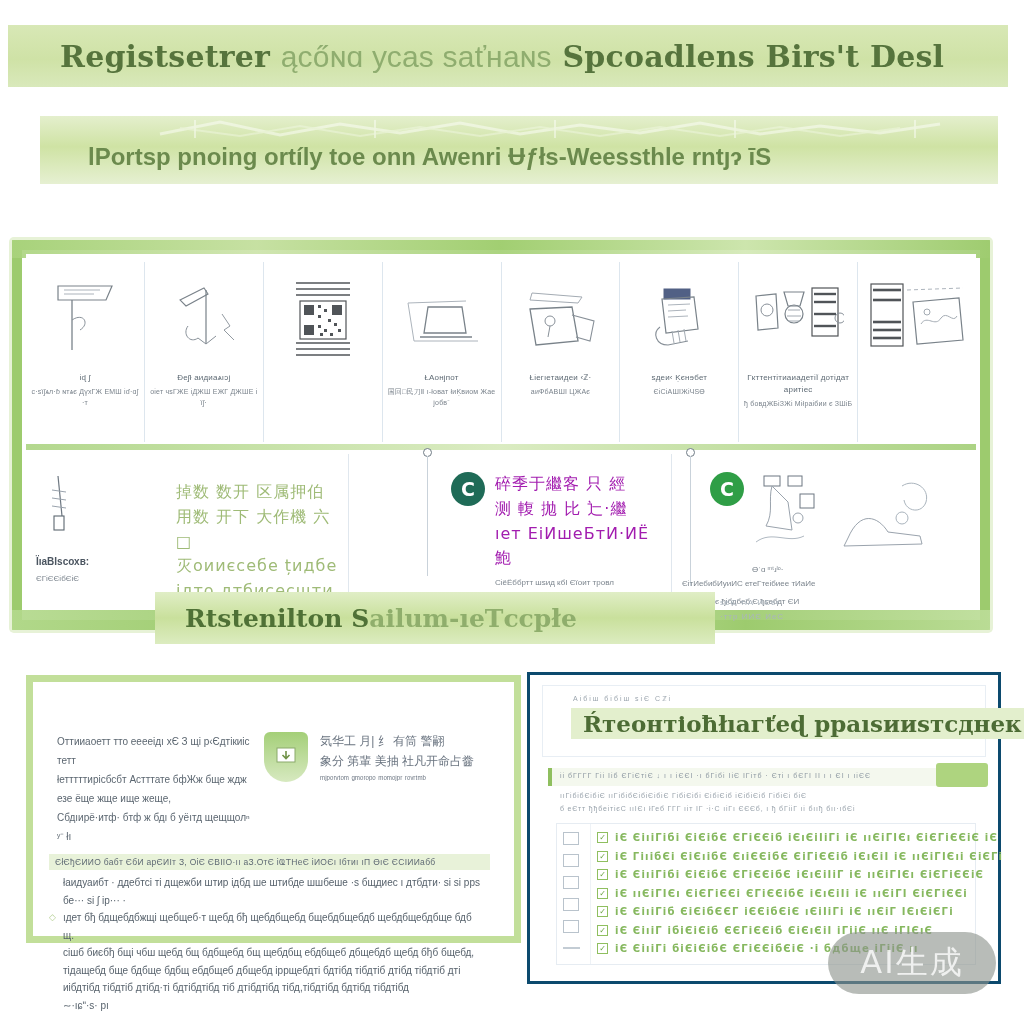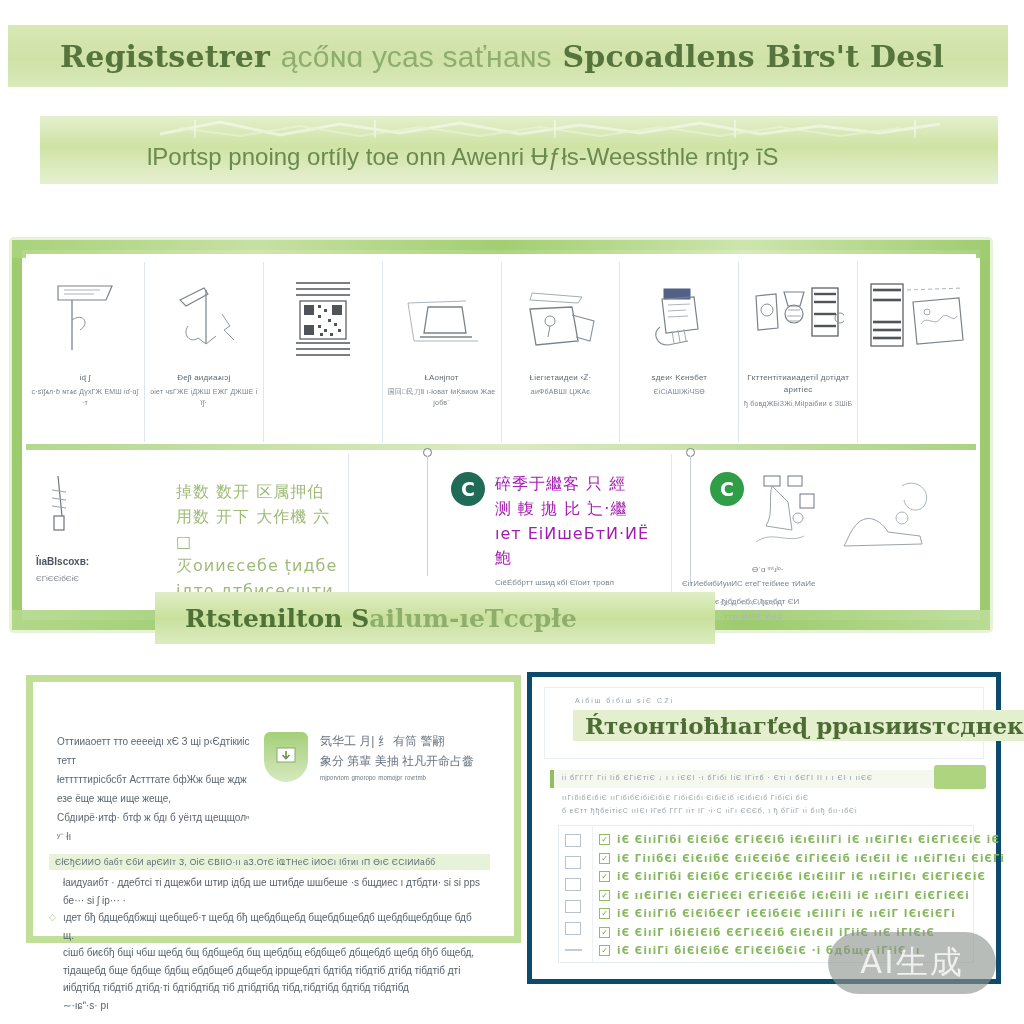--- a/index.html
+++ b/index.html
@@ -41,25 +41,26 @@
     width: 958px; height: 68px;
     background: linear-gradient(180deg,#e4efcd 0%, #cfe3a4 45%, #e6f0d2 100%);
     display: flex; align-items: center;
     overflow: hidden;
   }
   .banner2 .scratch {
     position: absolute; left: 0; top: 2px; width: 100%; height: 22px;
     opacity: .55;
   }
   .banner2 .t {
-    margin-left: 107px; margin-top: 14px;
+    margin-left: 48px; margin-top: 14px;
     font-size: 24px; color: #6b8a4d;
     white-space: nowrap;
     filter: blur(.3px);
     font-family: "Liberation Sans", sans-serif;
+    font-weight: bold;
   }
 
   
   .mainframe {
     position: absolute; left: 12px; top: 240px;
     width: 978px; height: 390px;
     background: #ffffff;
     border: 10px solid #9dcb6e;
     border-radius: 2px;
     box-shadow: 0 0 0 3px #e7f2d7;
@@ -179,21 +180,21 @@
   .hlrow {
     margin: 8px 6px 0 2px; background:#e8f2d9; padding:3px 6px;
     font-size:8.5px; color:#5e6973; letter-spacing:.3px; filter:blur(.35px); word-break:break-all;
   }
   .bodyblk { padding: 4px 14px 0 16px; font-size:10px; color:#57626c; line-height:1.75; filter:blur(.4px); word-break:break-all;}
 
   
   .brpanel {
     position:absolute; left:527px; top:672px;
     width:474px; height:312px;
-    border:5px solid #0c4a6e; background:#fff;
+    border:3px solid #0c4a6e; background:#fff;
   }
   .brtitlecard {
     position:absolute; left:12px; top:10px; right:12px; height:72px;
     background:#fff; border:1px solid #e8eef4;
   }
   .brtiny { position:absolute; left:30px; top:8px; font-size:7px; color:#9aa4ad; letter-spacing:2px; filter:blur(.4px);}
   .brtitle {
     position:absolute; left:28px; top:22px;
     font-size:23px; font-weight:bold; color:#4d6c35;
     background:#e3efcd; padding:2px 12px; white-space:nowrap;

